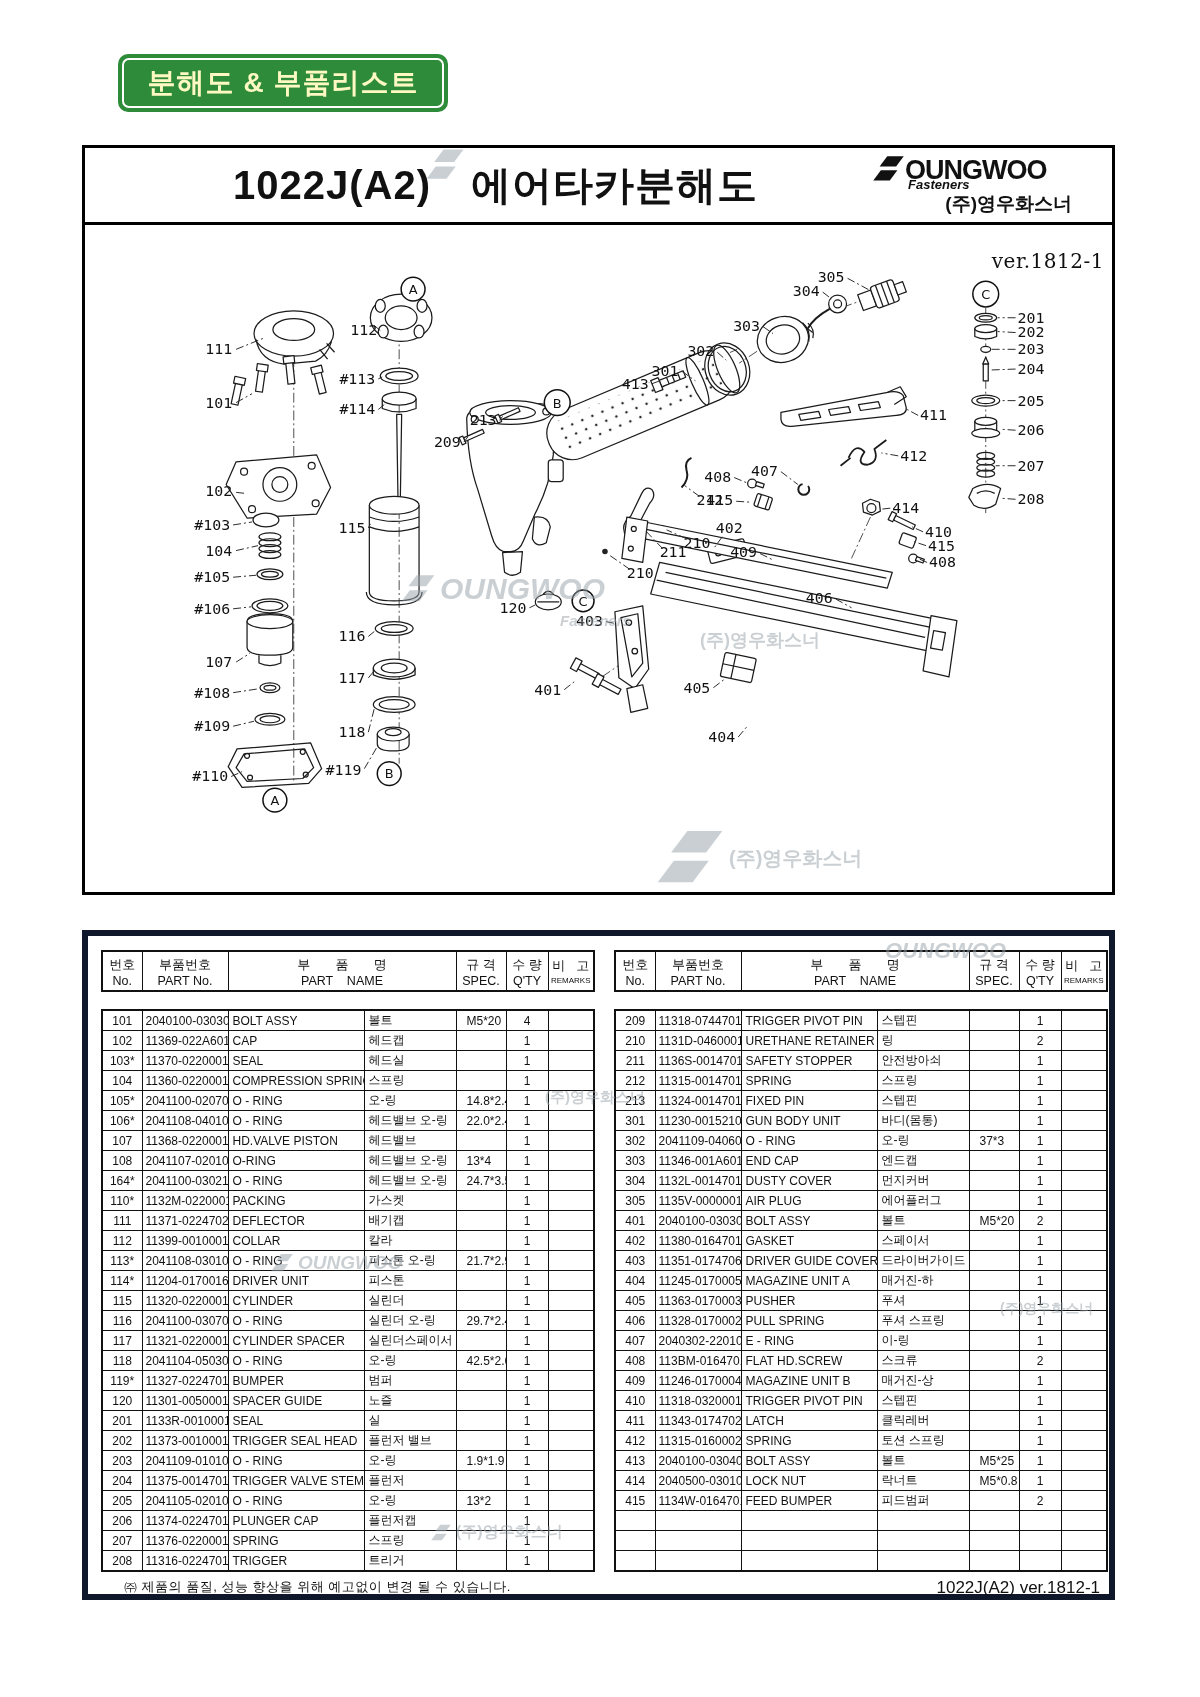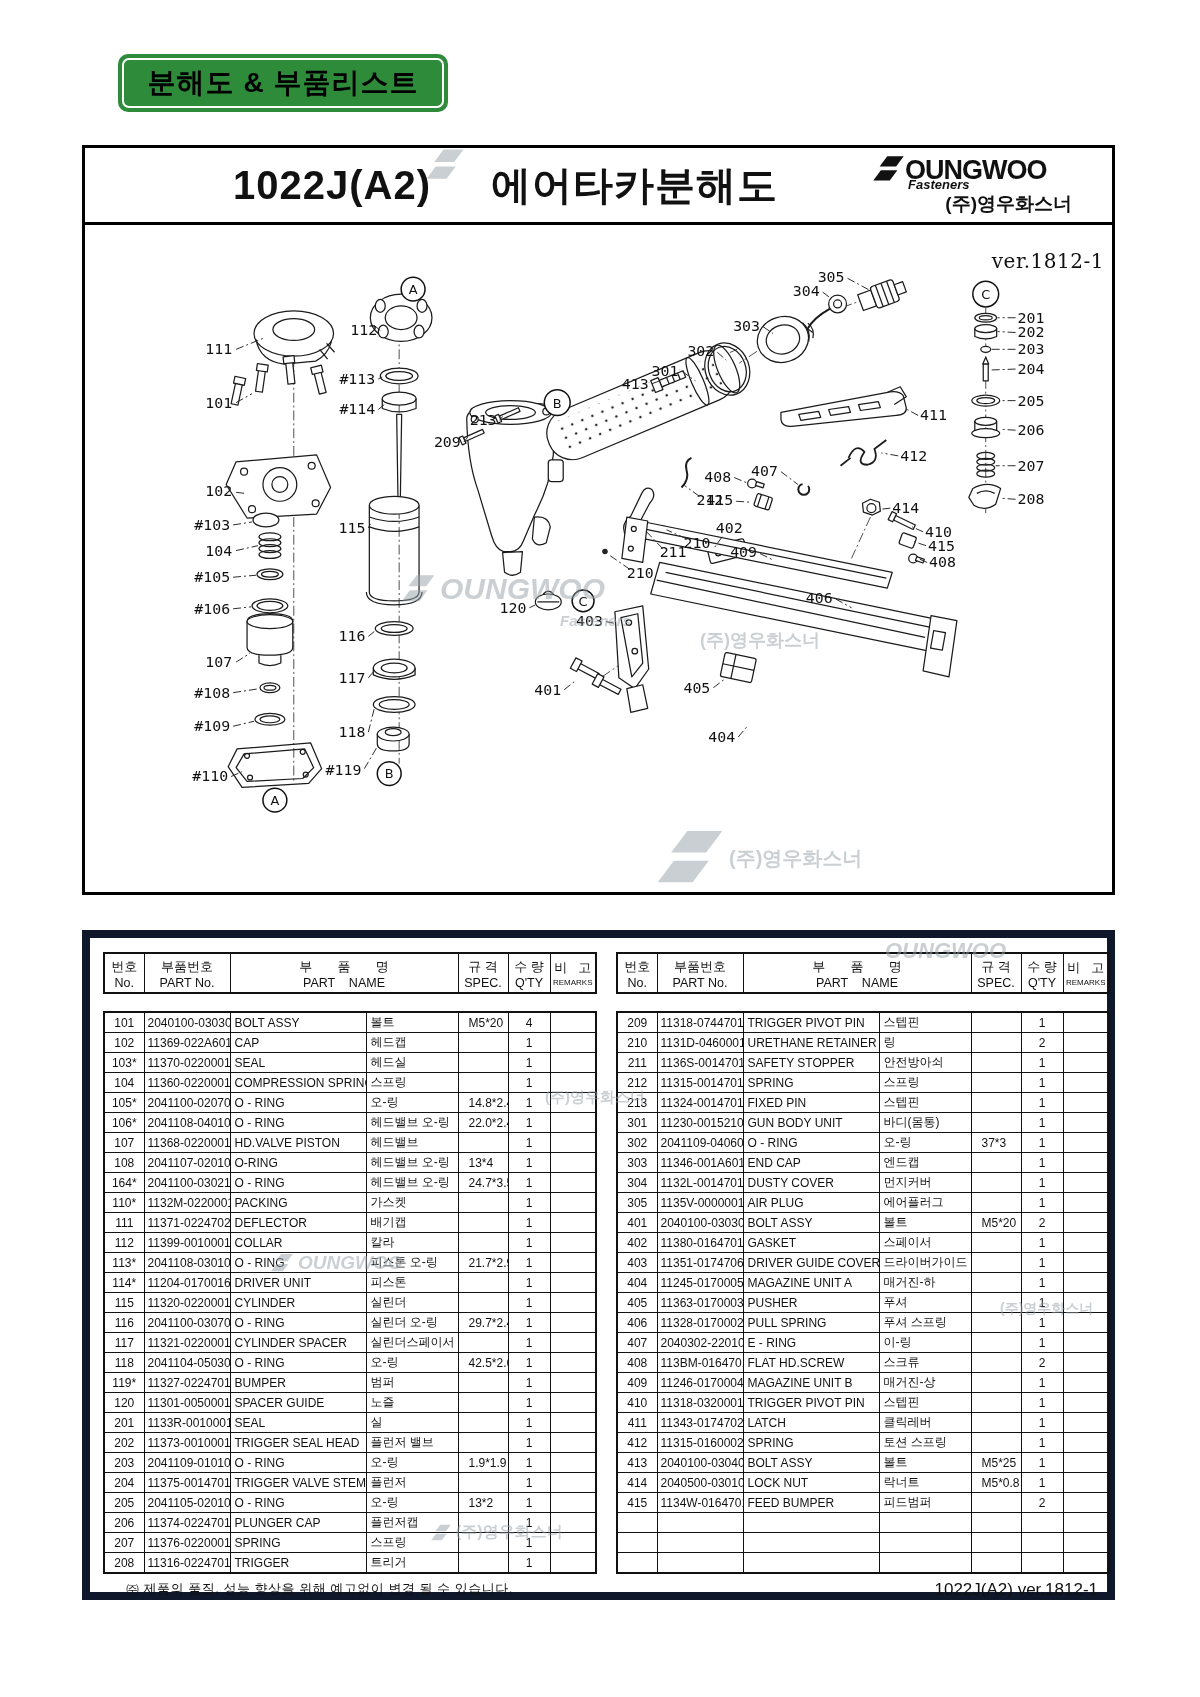--- a/index.html
+++ b/index.html
@@ -4,47 +4,47 @@
 <style>
   html,body{margin:0;padding:0;background:#fff;}
   body{width:1200px;height:1697px;position:relative;overflow:hidden;
        font-family:"Liberation Sans","DejaVu Sans",sans-serif;color:#111;}
 
   
   .badge{position:absolute;left:118px;top:54px;width:330px;height:58px;
          background:#2e8b3a;border-radius:10px;}
   .badge-inner{position:absolute;left:4px;top:4px;right:4px;bottom:4px;
          border:2.5px solid #fff;border-radius:7px;display:flex;align-items:center;justify-content:center;}
-  .badge-inner span{color:#000000;font-size:28px;font-weight:bold;letter-spacing:1px;white-space:pre;}
+  .badge-inner span{color:#fef9c3;font-size:28px;font-weight:bold;letter-spacing:1px;white-space:pre;}
 
   
   .doc{position:absolute;left:82px;top:145px;width:1033px;height:750px;
        border:3px solid #000;box-sizing:border-box;background:#fff;}
   .doc-header{position:relative;height:74px;border-bottom:3px solid #000;}
-  .doc-title{position:absolute;left:148px;top:0;height:74px;display:flex;align-items:center;gap:60px;
+  .doc-title{position:absolute;left:148px;top:0;height:74px;display:flex;align-items:center;gap:40px;
        font-size:40px;font-weight:bold;letter-spacing:1px;white-space:pre;justify-content:center;}
   .brand{position:absolute;right:40px;top:7px;width:200px;text-align:left;line-height:1;}
   .brand-row{display:flex;align-items:flex-start;}
   .brand-glyph{width:33px;height:28px;flex:0 0 auto;}
   .brand-name{font-size:27px;font-weight:bold;letter-spacing:-1px;margin-top:2px;}
   .brand-tag{font-style:italic;font-weight:bold;font-size:13px;margin:-6px 0 0 36px;}
   .brand-co{font-weight:bold;font-size:19px;text-align:right;margin-top:3px;}
   .diagram{position:relative;height:667px;}
   .ver{position:absolute;right:8px;top:24px;font-family:"DejaVu Serif",serif;font-size:20px;letter-spacing:.5px;}
   .diagram svg.main{position:absolute;left:0;top:0;}
 
   .leader{stroke:#2a2a2a;stroke-width:1;fill:none;stroke-dasharray:8 3 2 3;}
   .axis path{stroke:#3a3a3a;stroke-width:.9;fill:none;stroke-dasharray:10 3 2 3;}
   .callout{font-family:"DejaVu Sans Mono",monospace;font-size:15px;fill:#111;}
   .marker{fill:#fff;stroke:#111;stroke-width:1.5;}
   .marker-letter{font-family:"DejaVu Sans",sans-serif;font-size:13px;fill:#111;}
 
   
   .tablebox{position:absolute;left:82px;top:930px;width:1033px;height:670px;
-       border:8px solid #0f172a;box-sizing:border-box;background:#fff;}
+       border:6px solid #0f172a;box-sizing:border-box;background:#fff;}
   .half{position:absolute;top:14px;width:492px;}
   .half.L{left:13px;} .half.R{left:526px;}
   table{border-collapse:collapse;table-layout:fixed;width:492px;border:2px solid #111;}
   td{border:1px solid #111;font-size:12px;overflow:hidden;white-space:pre;padding:0 2px;height:19px;}
   .phead td{height:38px;text-align:center;padding:0;}
   .phead .kr{font-size:13px;line-height:17px;margin-top:2px;}
   .phead .en{font-size:12.5px;line-height:16px;}
   .phead .en.small{font-size:8px;line-height:14px;}
   .pbody{margin-top:17px;}
   .pbody td.c0{text-align:center;padding:0;}

